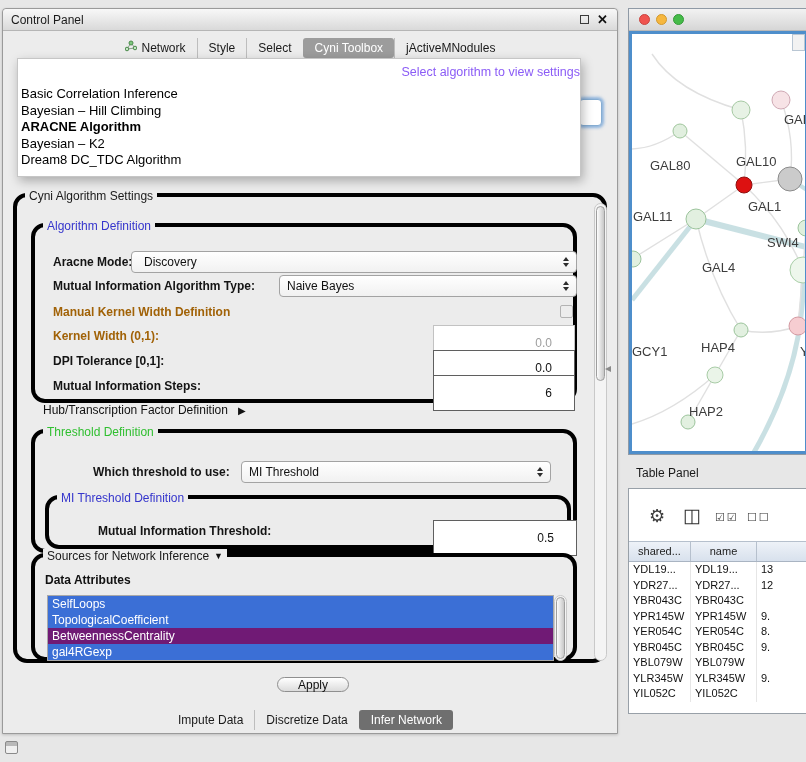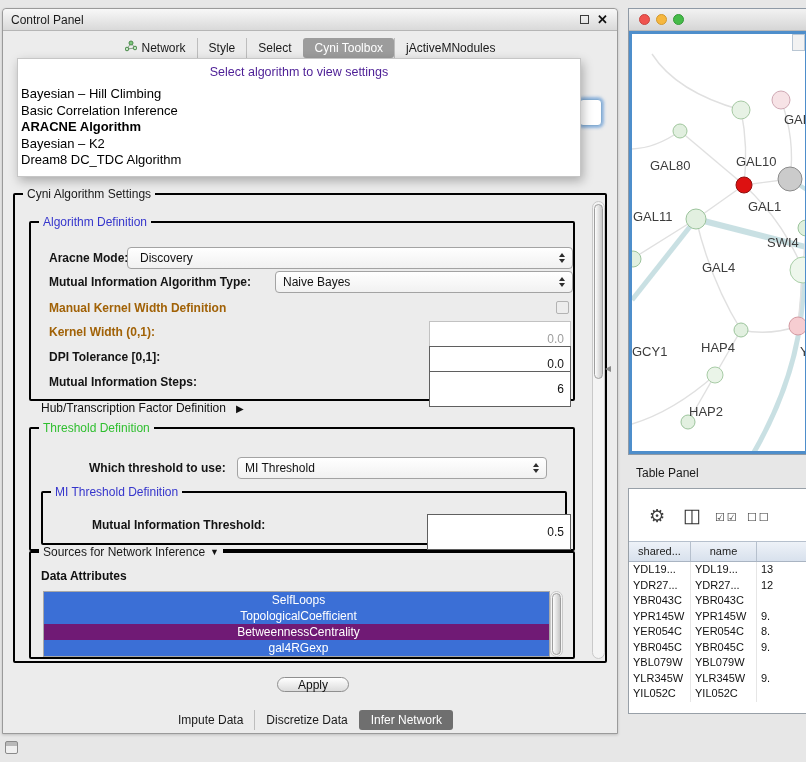--- a/index.html
+++ b/index.html
@@ -24,29 +24,29 @@
   #bottom-tabs{top:700px;height:22px;}
   .tab{display:flex;align-items:center;gap:5px;padding:2px 11px;font-size:12px;color:#1a1a1a;
     border-left:1px solid #bdbdbd;white-space:nowrap;cursor:default;height:20px;}
   .tab:first-child{border-left:none;}
   .tab.selected{background:#9c9c9c;color:#fff;border-radius:3px;border-left-color:transparent;}
   #bottom-tabs .tab.selected{background:#6f6f6f;}
 
   
   .dropdown-overlay{position:absolute;left:14px;top:49px;width:564px;background:#fff;
     border:1px solid #c6c6c6;box-shadow:2px 4px 10px rgba(0,0,0,.28);z-index:60;padding-bottom:7px;}
-  .dd-placeholder{height:27px;line-height:27px;text-align:center;font-size:12.5px;color:#4c1d95;}
+  .dd-placeholder{height:27px;line-height:27px;text-align:right;font-size:12.5px;color:#8b5cf6;}
   .dd-item{height:16.5px;line-height:16.5px;font-size:13px;padding-left:3px;color:#000;white-space:nowrap;}
   .dd-item.selected{font-weight:bold;}
 
   .focus-remnant{position:absolute;left:576px;top:90px;width:23px;height:27px;background:#fff;
     border:1px solid #86add2;border-radius:4px;box-shadow:0 0 3px 2px rgba(110,160,215,.75);z-index:10;}
 
   
-  .groupbox{position:absolute;border:2px solid #000000;border-radius:2px;}
+  .groupbox{position:absolute;border:4px solid #000000;border-radius:14px;}
   .legend{position:absolute;top:-8px;left:8px;background:#ececec;padding:0 4px;font-size:12px;
     color:#1a1a1a;white-space:nowrap;display:flex;align-items:center;gap:5px;}
   .legend.blue{color:#3535cc;}
   .legend.green{color:#2fbf2f;}
   .main-group{left:10px;top:184px;width:594px;height:470px;}
   .alg-group{left:14px;top:26px;width:546px;height:180px;}
   .thr-group{left:14px;top:232px;width:546px;height:124px;}
   .mi-group{left:10px;top:62px;width:526px;height:54px;}
   .src-group{left:14px;top:356px;width:546px;height:108px;}
 
@@ -55,39 +55,39 @@
 
   .combo{position:absolute;height:22px;background:linear-gradient(#ffffff,#f1f1f1);
     border:1px solid #a3a3a3;border-radius:4px;display:flex;align-items:center;
     justify-content:space-between;padding:0 7px;font-size:12px;color:#111;}
   .arrows{display:flex;flex-direction:column;align-items:center;}
   .arrows i{display:block;width:0;height:0;border-left:3.5px solid transparent;border-right:3.5px solid transparent;}
   .arrows .up{border-bottom:4px solid #2d2d2d;margin-bottom:2.5px;}
   .arrows .dn{border-top:4px solid #2d2d2d;}
 
   .tinput{position:absolute;height:36px;background:#fff;border:1px solid #5f5f5f;font-size:12px;
-    display:flex;align-items:center;justify-content:flex-end;padding:0 6px;color:#111;}
+    display:flex;align-items:center;justify-content:flex-end;padding:0 22px;color:#111;}
   .tinput.disabled{color:#9e9e9e;border-color:#c2c2c2;}
 
   .checkbox{position:absolute;width:13px;height:13px;background:#ededed;border:1px solid #b3b3b3;border-radius:2px;}
 
   .hub-row{position:absolute;left:26px;top:206px;font-size:12px;color:#111;display:flex;gap:10px;align-items:center;}
   .tri{font-size:10px;color:#111;}
   .tri-down{font-size:9px;color:#111;}
 
   .scrollbar{position:absolute;background:#f4f4f4;border:1px solid #c9c9c9;border-radius:7px;}
   .scrollbar .thumb{position:absolute;left:1px;right:1px;background:linear-gradient(90deg,#fdfdfd,#c7c7c7);
     border:1px solid #9e9e9e;border-radius:6px;}
   .main-scroll{left:577px;top:6px;width:13px;height:458px;}
   .list-scroll{left:519px;top:38px;width:13px;height:66px;}
 
   .attr-label{position:absolute;left:10px;top:16px;font-size:12px;font-weight:bold;color:#111;}
   .listbox{position:absolute;left:12px;top:38px;width:507px;height:66px;background:#fff;
     border:1px solid #a8a8a8;overflow:hidden;}
-  .attr-item{height:16px;line-height:16px;font-size:12px;padding-left:4px;color:#fff;white-space:nowrap;text-align:center;}
+  .attr-item{height:16px;line-height:16px;font-size:12px;padding-left:4px;color:#fff;white-space:nowrap;}
 
   .apply-btn{position:absolute;left:274px;top:668px;width:72px;height:15px;border:1px solid #8f8f8f;
     border-radius:11px;background:linear-gradient(#ffffff,#dcdcdc);font-size:12px;color:#111;
     font-family:"Liberation Sans",sans-serif;}
 
   
   .netwin{position:absolute;left:628px;top:8px;width:181px;height:447px;border:1px solid #8f9aa6;
     background:linear-gradient(#f4f4f4,#dedede);}
   .net-titlebar{position:absolute;left:0;top:0;right:0;height:22px;
     background:linear-gradient(#f2f2f2,#d6d6d6);border-bottom:1px solid #b9b9b9;}
@@ -253,22 +253,22 @@
           <span>Discretize Data</span>
         </div>
         <div class="tab selected">
           <span>Infer Network</span>
         </div>
       </div>
 
     <div class="dropdown-overlay">
       <div class="dd-placeholder">Select algorithm to view settings</div>
       <div id="dd-items">
+          <div class="dd-item">Basic Correlation Inference</div>
           <div class="dd-item">Bayesian – Hill Climbing</div>
-          <div class="dd-item">Basic Correlation Inference</div>
           <div class="dd-item selected">ARACNE Algorithm</div>
           <div class="dd-item">Bayesian – K2</div>
           <div class="dd-item">Dream8 DC_TDC Algorithm</div>
         </div>
     </div>
   </div>
 
   <div class="netwin">
     <div class="net-titlebar">
       <span class="light red"></span>

